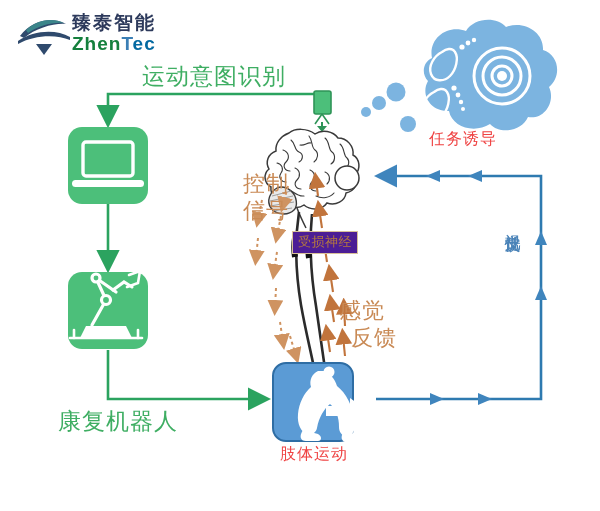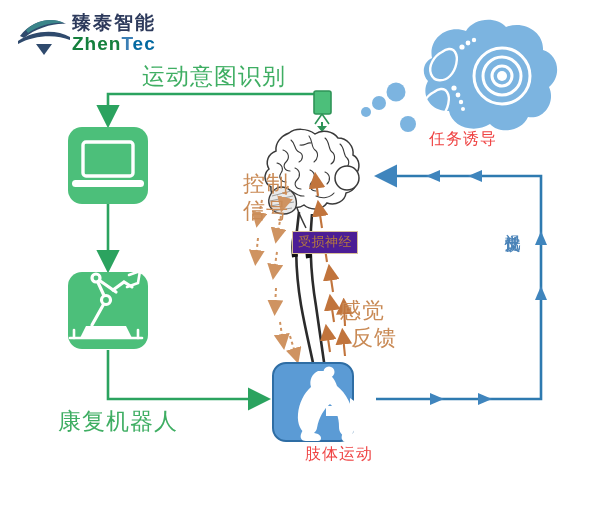--- a/index.html
+++ b/index.html
@@ -382,21 +382,21 @@
       <path d="M344,431 C340,437 341,442 347,442 L359,442 C363,442 363,437 359,435 Z" fill="#ffffff"></path>
       <path d="M326,406 L350,406 L350,398 L368,411 L350,424 L350,416 L326,416 Z" fill="#ffffff"></path>
     </g>
   </svg>
 
   <div class="lbl lbl-green" style="left:142px; top:64px;">运动意图识别</div>
 
 
   <div class="lbl lbl-green node-caption" style="left:58px; top:373px; width:100px;margin-top:36px;">康复机器人</div>
 
-  <div class="lbl lbl-blue node-caption" style="left:273px; top:445px; width:82px;margin-left:25px;">肢体运动</div>
+  <div class="lbl lbl-blue node-caption" style="left:273px; top:445px; width:82px;">肢体运动</div>
 
   <div class="lbl lbl-blue node-caption" style="left:415px; top:130px; width:96px;">任务诱导</div>
 
   <div class="lbl lbl-orange" style="left:243px; top:172px;">控制</div>
   <div class="lbl lbl-orange" style="left:243px; top:199px;">信号</div>
 
   <div class="nerve-box" style="left:292px; top:231px;">受损神经</div>
 
   <div class="lbl lbl-orange" style="left:339px; top:299px;font-family:Liberation Serif, serif;">感觉</div>
   <div class="lbl lbl-orange" style="left:351px; top:326px;">反馈</div>

